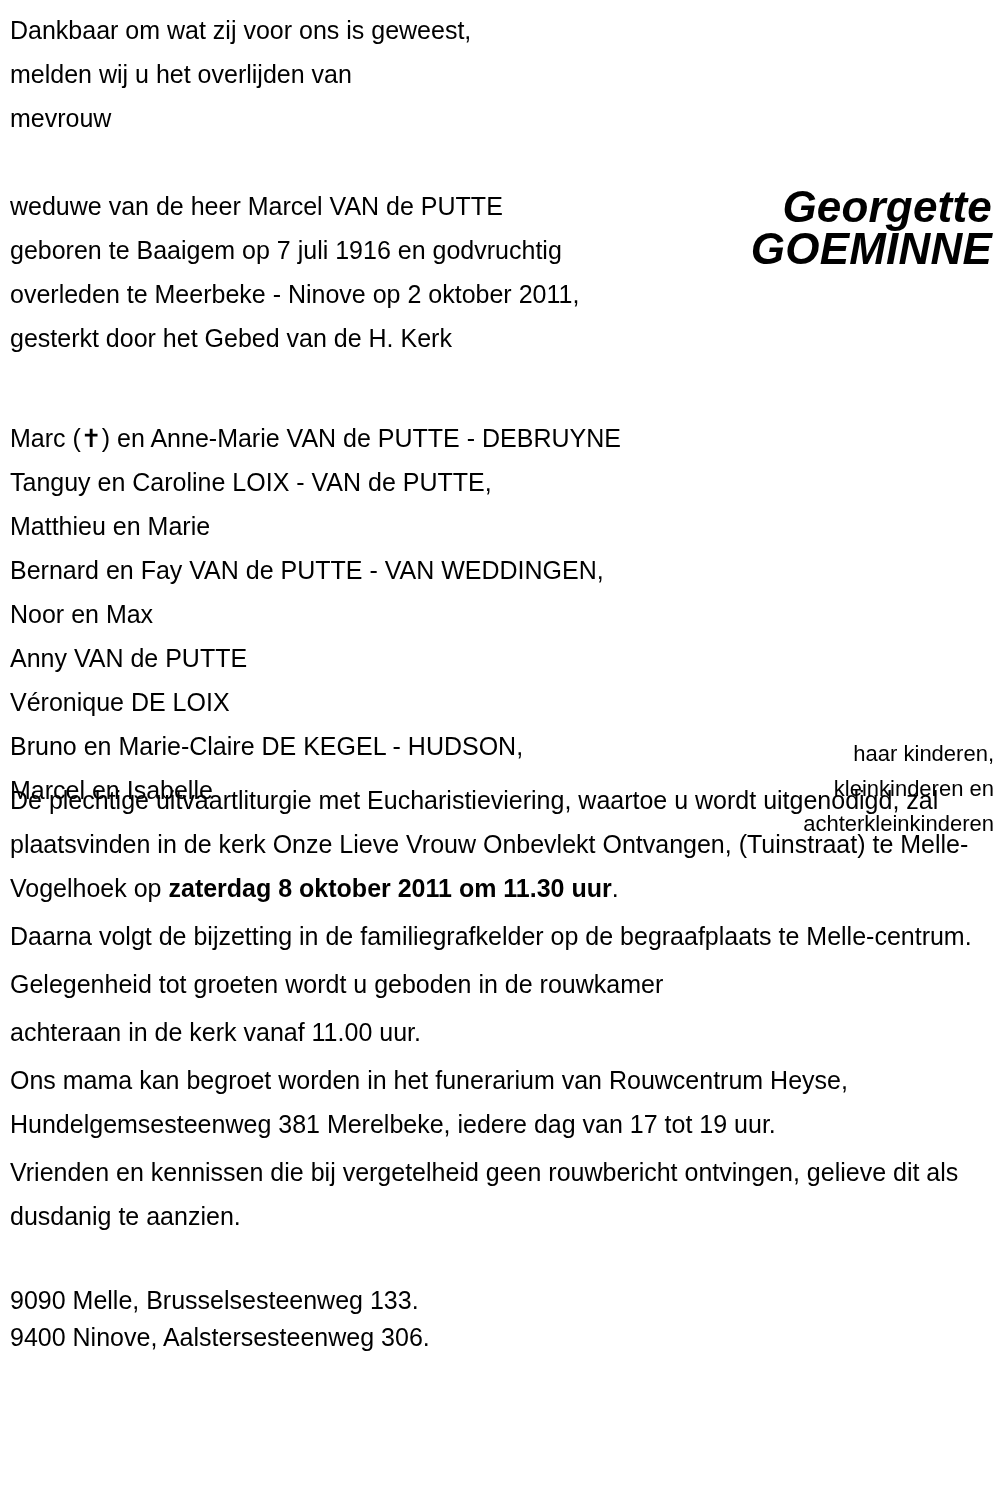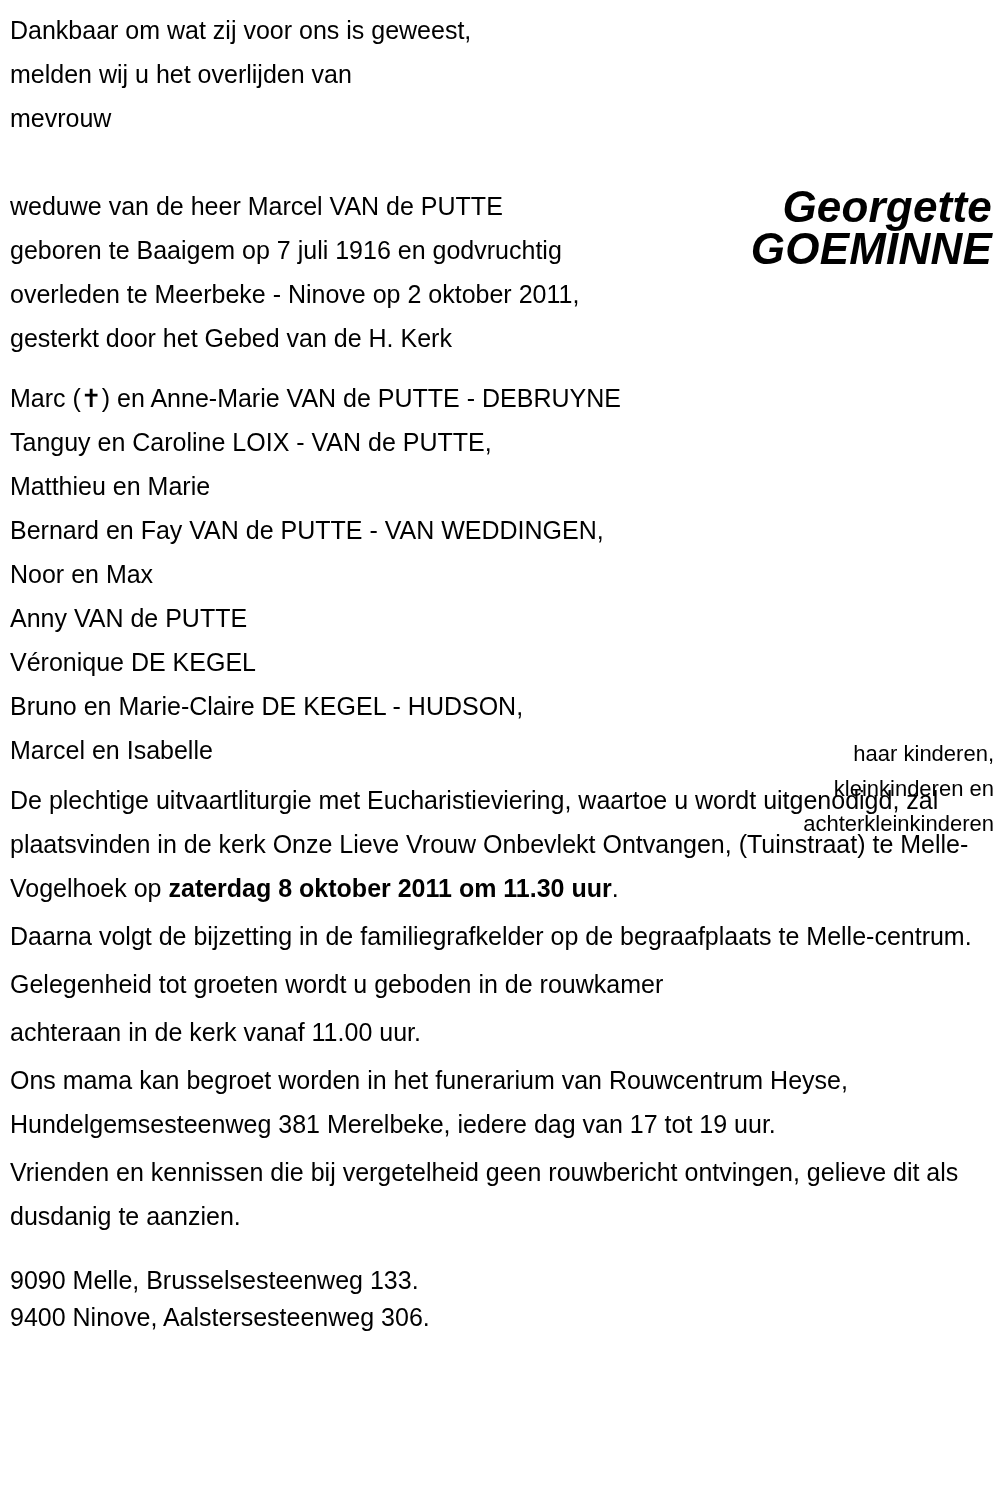--- a/index.html
+++ b/index.html
@@ -29,21 +29,21 @@
   }
   .para {
     font-size: 25px;
     line-height: 44px;
   }
   
   .blk { position: absolute; }
 
   #intro-block      { left: 10px; top: 8px;  width: 700px; }
   #widow-block      { left: 10px; top: 184px; width: 730px; }
-  #family-block     { left: 10px; top: 376px; width: 740px; }
+  #family-block     { left: 10px; top: 416px; width: 740px; }
   #deceased-name    { right: 8px; top: 186px; width: 420px;
                       text-align: right;
                       font-weight: bold;
                       font-style: italic;
                       font-size: 44px;
                       line-height: 42px;
                       letter-spacing: 0.2px; }
   #relation-caption { right: 6px; top: 736px; width: 330px;
                       text-align: right;
                       font-size: 22px;
@@ -52,21 +52,21 @@
   #body-block       { left: 10px; top: 778px; width: 980px; }
   .para-wide   { width: 980px; }
 
   .para + .para { margin-top: 4px; }
 
   .addr-line {
     font-size: 25px;
     line-height: 37px;
     white-space: pre;
   }
-  #address-block { margin-top: 24px; }
+  #address-block { margin-top: 44px; }
 
   b, .bold { font-weight: bold; }
 </style>
 </head>
 <body>
 
 <div class="page">
 
   <div class="blk" id="intro-block">
     <div class="line">Dankbaar om wat zij voor ons is geweest,</div>
@@ -86,21 +86,21 @@
     <div class="line">gesterkt door het Gebed van de H. Kerk</div>
   </div>
 
   <div class="blk" id="family-block">
     <div class="line">Marc (✝) en Anne-Marie VAN de PUTTE - DEBRUYNE</div>
     <div class="line">Tanguy en Caroline LOIX - VAN de PUTTE,</div>
     <div class="line">Matthieu en Marie</div>
     <div class="line">Bernard en Fay VAN de PUTTE - VAN WEDDINGEN,</div>
     <div class="line">Noor en Max</div>
     <div class="line">Anny VAN de PUTTE</div>
-    <div class="line">Véronique DE KEGEL</div>
+    <div class="line">Véronique DE LOIX</div>
     <div class="line">Bruno en Marie-Claire DE KEGEL - HUDSON,</div>
     <div class="line">Marcel en Isabelle</div>
   </div>
 
   <div class="blk" id="relation-caption">
     <div>haar kinderen,</div>
     <div>kleinkinderen en</div>
     <div>achterkleinkinderen</div>
   </div>
 

